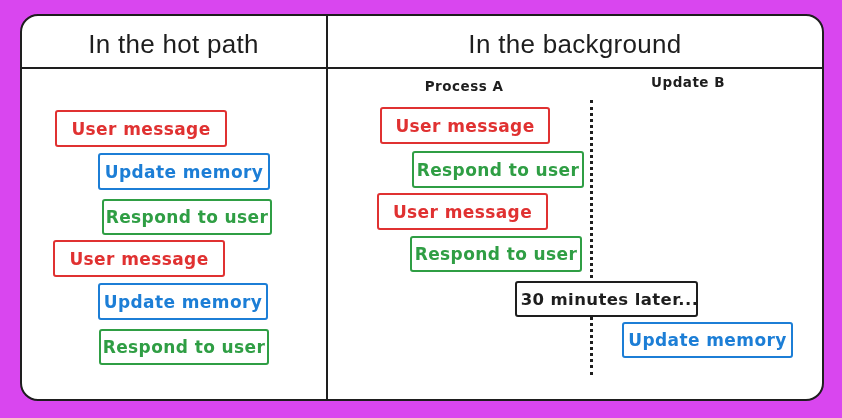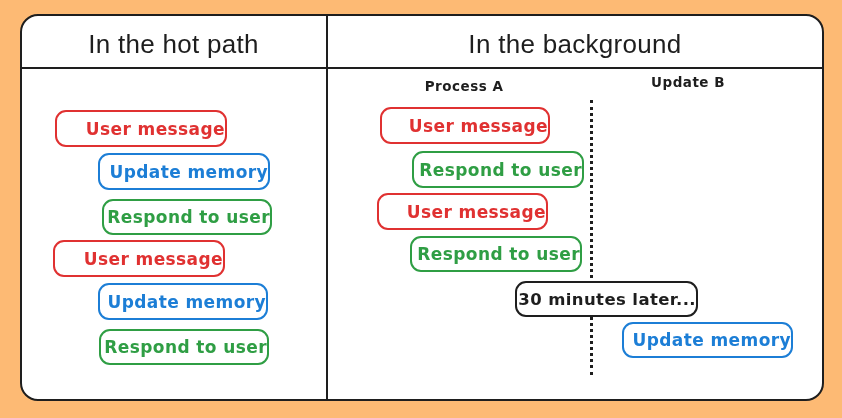--- a/index.html
+++ b/index.html
@@ -1,17 +1,17 @@
 <!DOCTYPE html>
 <html><head>
 <meta charset="utf-8">
 <style>
   html,body{margin:0;padding:0;background:#ffffff;}
   .canvas{
-    position:relative;width:842px;height:418px;background:#fdba74;
+    position:relative;width:842px;height:418px;background:#d946ef;
     font-family:"DejaVu Sans","Liberation Sans",sans-serif;overflow:hidden;
   }
   .frame{
     position:absolute;left:20px;top:14px;width:800px;height:383px;
     border:2.5px solid #1e1e1e;border-radius:18px;background:#ffffff;
   }
   .v-divider{
     position:absolute;left:326px;top:14px;width:0;height:385px;
     border-left:2.5px solid #1e1e1e;
   }
@@ -29,22 +29,22 @@
   .process-label{
     position:absolute;width:120px;text-align:center;
     font-size:13.5px;font-weight:600;color:#1e1e1e;
     letter-spacing:.5px;
   }
   .dotted-line{
     position:absolute;left:590px;top:100px;width:0;height:275px;
     border-left:3px dotted #1e1e1e;z-index:1;
   }
   .box{
-    position:absolute;background:#ffffff;border:2.2px solid;border-radius:11px;
-    display:flex;align-items:center;justify-content:flex-end;z-index:2;
+    position:absolute;background:#ffffff;border:2.2px solid;border-radius:3px;
+    display:flex;align-items:center;justify-content:center;z-index:2;
     box-sizing:border-box;
   }
   .box .lbl{
     font-size:17px;font-weight:600;letter-spacing:.4px;white-space:nowrap;
   }
   .box.timebox .lbl{font-size:16.5px;}
 </style>
 </head>
 <body>
 

